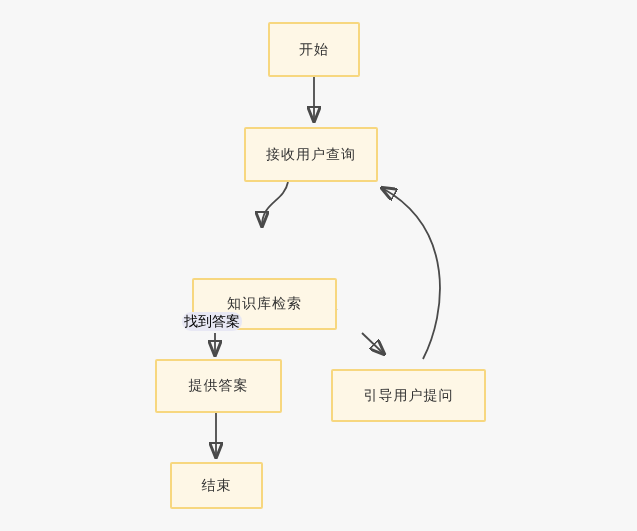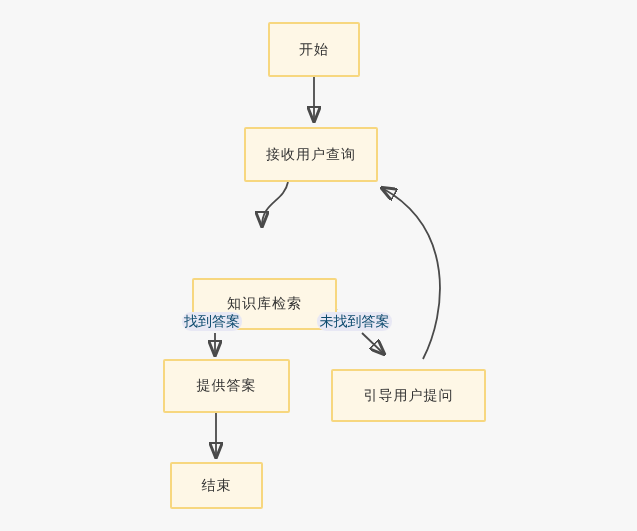--- a/index.html
+++ b/index.html
@@ -36,34 +36,34 @@
     font-size: 14px;
     display: flex;
     align-items: center;
     justify-content: center;
     letter-spacing: 1px;
   }
   .edge-label {
     position: absolute;
     box-sizing: border-box;
     background: #e8e8f4;
-    color: #0c4a6e;
+    color: #000000;
     font-size: 14px;
     line-height: 19px;
     height: 19px;
     text-align: center;
     white-space: nowrap;
     padding: 0 2px;
     border-radius: 9px;
   }
   
   .node-start   { left: 268px; top: 22px;  width: 92px;  height: 55px; }
   .node-receive { left: 244px; top: 127px; width: 134px; height: 55px; }
   .node-kb      { left: 192px; top: 231px; width: 145px; height: 52px; margin-top: 47px; }
-  .node-provide { left: 163px; top: 359px; width: 127px; height: 54px; }
+  .node-provide { left: 155px; top: 359px; width: 127px; height: 54px; }
   .node-guide   { left: 331px; top: 359px; width: 155px; height: 53px; margin-top: 10px; }
   .node-end     { left: 170px; top: 462px; width: 93px;  height: 47px; }
   .label-found    { left: 182px; top: 312px; width: 60px; }
   .label-notfound { left: 317px; top: 312px; width: 75px; }
 </style>
 </head>
 <body>
 
 <div class="canvas">
 
@@ -90,21 +90,20 @@
   <div class="node node-receive">
     <span>接收用户查询</span>
   </div>
 
   <div class="node node-kb">
     <span>知识库检索</span>
   </div>
 
   <div class="edge-label label-found">找到答案</div>
 
-  <div class="edge-label label-notfound">未找到答案</div>
 
   <div class="node node-provide">
     <span>提供答案</span>
   </div>
 
   <div class="node node-guide">
     <span>引导用户提问</span>
   </div>
 
   <div class="node node-end">

